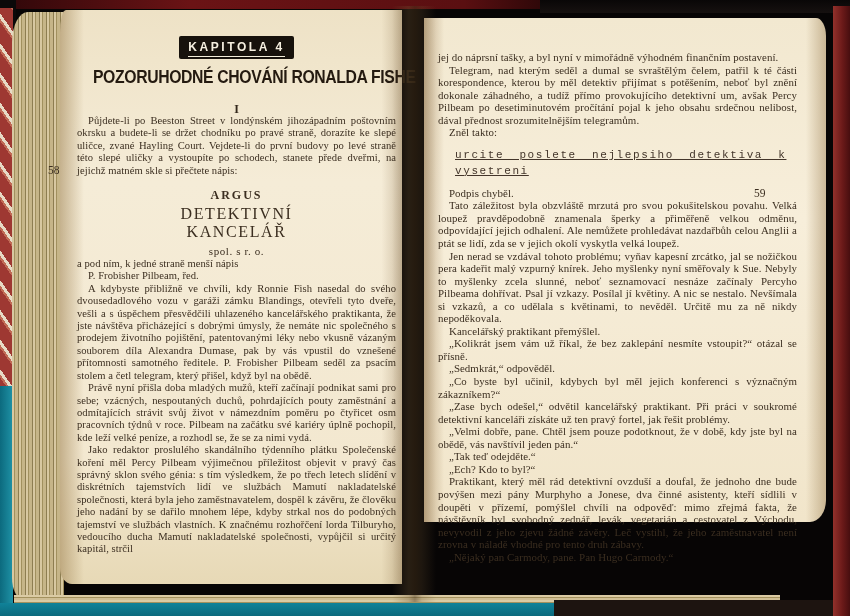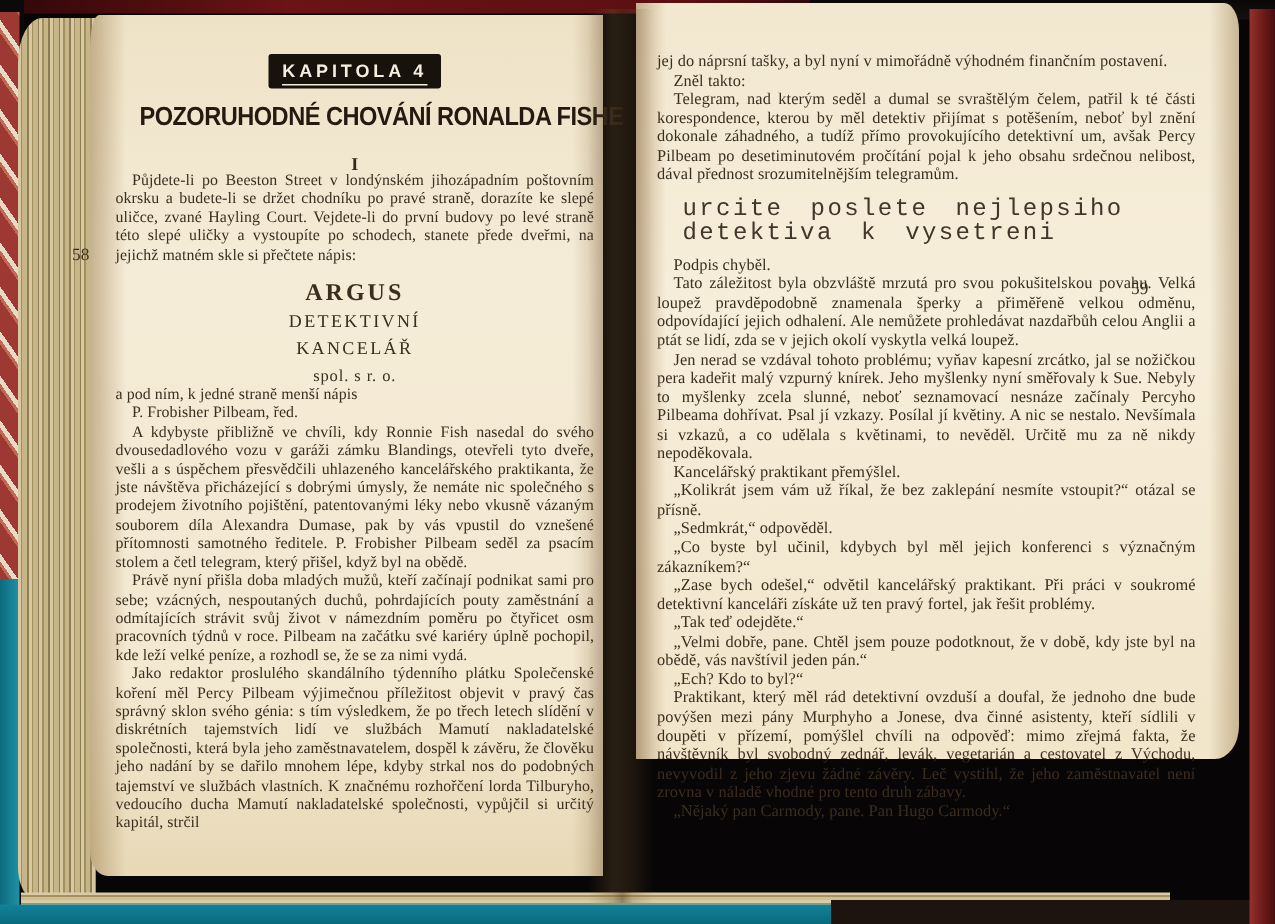--- a/index.html
+++ b/index.html
@@ -32,21 +32,21 @@
   .page-stack-bottom{left:14px;top:595px;width:766px;height:10px;
     background:repeating-linear-gradient(180deg,#dbcba4 0 2px,#a3915e 2px 3px,#cfbe94 3px 5px);}
 
   
   .page-left{left:60px;top:10px;width:342px;height:574px;z-index:2;
     border-radius:6px 0 0 12px / 22px 0 0 16px;
     background:
       linear-gradient(90deg,rgba(150,120,70,.5) 0,rgba(0,0,0,0) 7%),
       linear-gradient(270deg,rgba(120,90,50,.30) 0,rgba(0,0,0,0) 6%),
       linear-gradient(180deg,#eee2c6,#f5ecd7 30%,#f3e8d0 78%,#e7d9b6);}
-  .page-right{left:424px;top:2px;width:402px;height:504px;z-index:2;
+  .page-right{left:424px;top:18px;width:402px;height:504px;z-index:2;
     border-radius:0 10px 16px 0 / 0 18px 22px 0;
     background:
       linear-gradient(90deg,rgba(140,105,60,.45) 0,rgba(0,0,0,0) 5%),
       linear-gradient(270deg,rgba(150,120,75,.45) 0,rgba(0,0,0,0) 5%),
       linear-gradient(180deg,#f2e8d0,#f7eeda 40%,#f1e5ca);}
   .gutter-shadow{left:392px;top:6px;width:44px;height:596px;z-index:5;pointer-events:none;
     background:linear-gradient(90deg,rgba(0,0,0,0),rgba(110,85,50,.32) 38%,rgba(70,50,26,.48) 52%,rgba(110,85,50,.22) 68%,rgba(0,0,0,0));}
 
   
   .content-left{padding:24px 6px 0 17px;}
@@ -62,30 +62,30 @@
   .chapter-bar span{border-bottom:1.5px solid #f3edda;padding-bottom:2px;}
   .chapter-title{margin-top:8px;text-align:center;white-space:nowrap;
     font-family:"Liberation Sans","DejaVu Sans",sans-serif;font-weight:900;
     font-size:17.5px;letter-spacing:-.4px;color:#241a10;
     transform:scaleX(.9);transform-origin:50% 50%;}
   .section-numeral{margin-top:15px;text-align:center;font-weight:bold;
     font-size:12px;line-height:12px;color:#33281c;}
   .first-para{margin-top:12px;}
 
   .sign{margin-top:10px;text-align:center;color:#3b2e20;}
-  .sign-name{font-weight:bold;font-size:16px;line-height:17px;letter-spacing:2px;}
-  .sign-sub{font-size:12px;line-height:14.5px;letter-spacing:1.6px;margin-top:3px;}
+  .sign-name{font-weight:bold;font-size:12px;line-height:17px;letter-spacing:2px;}
+  .sign-sub{font-size:16px;line-height:14.5px;letter-spacing:1.6px;margin-top:3px;}
   .sign-co{font-size:11px;line-height:13px;letter-spacing:.6px;margin-top:6px;}
   .sign-caption{margin-top:13px;}
   .sign-director{margin-top:11px;text-align:center;text-indent:0;}
   .after-sign{margin-top:11px;}
 
   .telegram{margin:8px 0 8px 0;
     font-family:"Liberation Mono","DejaVu Sans Mono",monospace;
-    font-size:16px;line-height:16px;letter-spacing:1.6px;word-spacing:7px;color:#43352a;}
+    font-size:11px;line-height:16px;letter-spacing:1.6px;word-spacing:7px;color:#43352a;text-decoration:underline;}
   .telegram .tl1{padding-left:17px;}
 
   .pagenum{position:absolute;z-index:6;font-size:11.5px;color:#3c2f21;}
   #pn-left{left:48px;top:164px;}
   #pn-right{left:754px;top:187px;}
 </style>
 </head>
 <body>
 
 <div class="abs band-top-red"></div>
@@ -115,35 +115,35 @@
     <p class="body sign-director">P. Frobisher Pilbeam, řed.</p>
     <p class="body after-sign">A kdybyste přibližně ve chvíli, kdy Ronnie Fish nasedal do svého dvousedadlového vozu v garáži zámku Blandings, otevřeli tyto dveře, vešli a s úspěchem přesvědčili uhlazeného kancelářského praktikanta, že jste návštěva přicházející s dobrými úmysly, že nemáte nic společného s prodejem životního pojištění, patentovanými léky nebo vkusně vázaným souborem díla Alexandra Dumase, pak by vás vpustil do vznešené přítomnosti samotného ředitele. P. Frobisher Pilbeam seděl za psacím stolem a četl telegram, který přišel, když byl na obědě.</p>
     <p class="body">Právě nyní přišla doba mladých mužů, kteří začínají podnikat sami pro sebe; vzácných, nespoutaných duchů, pohrdajících pouty zaměstnání a odmítajících strávit svůj život v námezdním poměru po čtyřicet osm pracovních týdnů v roce. Pilbeam na začátku své kariéry úplně pochopil, kde leží velké peníze, a rozhodl se, že se za nimi vydá.</p>
     <p class="body">Jako redaktor proslulého skandálního týdenního plátku Společenské koření měl Percy Pilbeam výjimečnou příležitost objevit v pravý čas správný sklon svého génia: s tím výsledkem, že po třech letech slídění v diskrétních tajemstvích lidí ve službách Mamutí nakladatelské společnosti, která byla jeho zaměstnavatelem, dospěl k závěru, že člověku jeho nadání by se dařilo mnohem lépe, kdyby strkal nos do podobných tajemství ve službách vlastních. K značnému rozhořčení lorda Tilburyho, vedoucího ducha Mamutí nakladatelské společnosti, vypůjčil si určitý kapitál, strčil</p>
   </div>
 </div>
 
 <div class="abs page-right">
   <div class="content-right">
     <p class="body noindent">jej do náprsní tašky, a byl nyní v mimořádně výhodném finančním postavení.</p>
+    <p class="body">Telegram, nad kterým seděl a dumal se svraštělým čelem, patřil k té části korespondence, kterou by měl detektiv přijímat s potěšením, neboť byl znění dokonale záhadného, a tudíž přímo provokujícího detektivní um, avšak Percy Pilbeam po desetiminutovém pročítání pojal k jeho obsahu srdečnou nelibost, dával přednost srozumitelnějším telegramům.</p>
     <p class="body">Zněl takto:</p>
-    <p class="body">Telegram, nad kterým seděl a dumal se svraštělým čelem, patřil k té části korespondence, kterou by měl detektiv přijímat s potěšením, neboť byl znění dokonale záhadného, a tudíž přímo provokujícího detektivní um, avšak Percy Pilbeam po desetiminutovém pročítání pojal k jeho obsahu srdečnou nelibost, dával přednost srozumitelnějším telegramům.</p>
     <div class="telegram">
       <div class="tl1">urcite poslete nejlepsiho detektiva k vysetreni</div>
     </div>
     <p class="body">Podpis chyběl.</p>
     <p class="body">Tato záležitost byla obzvláště mrzutá pro svou pokušitelskou povahu. Velká loupež pravděpodobně znamenala šperky a přiměřeně velkou odměnu, odpovídající jejich odhalení. Ale nemůžete prohledávat nazdařbůh celou Anglii a ptát se lidí, zda se v jejich okolí vyskytla velká loupež.</p>
     <p class="body">Jen nerad se vzdával tohoto problému; vyňav kapesní zrcátko, jal se nožičkou pera kadeřit malý vzpurný knírek. Jeho myšlenky nyní směřovaly k Sue. Nebyly to myšlenky zcela slunné, neboť seznamovací nesnáze začínaly Percyho Pilbeama dohřívat. Psal jí vzkazy. Posílal jí květiny. A nic se nestalo. Nevšímala si vzkazů, a co udělala s květinami, to nevěděl. Určitě mu za ně nikdy nepoděkovala.</p>
     <p class="body">Kancelářský praktikant přemýšlel.</p>
     <p class="body">„Kolikrát jsem vám už říkal, že bez zaklepání nesmíte vstoupit?“ otázal se přísně.</p>
     <p class="body">„Sedmkrát,“ odpověděl.</p>
     <p class="body">„Co byste byl učinil, kdybych byl měl jejich konferenci s význačným zákazníkem?“</p>
     <p class="body">„Zase bych odešel,“ odvětil kancelářský praktikant. Při práci v soukromé detektivní kanceláři získáte už ten pravý fortel, jak řešit problémy.</p>
+    <p class="body">„Velmi dobře, pane. Chtěl jsem pouze podotknout, že v době, kdy jste byl na obědě, vás navštívil jeden pán.“</p>
     <p class="body">„Tak teď odejděte.“</p>
-    <p class="body">„Velmi dobře, pane. Chtěl jsem pouze podotknout, že v době, kdy jste byl na obědě, vás navštívil jeden pán.“</p>
     <p class="body">„Ech? Kdo to byl?“</p>
     <p class="body">Praktikant, který měl rád detektivní ovzduší a doufal, že jednoho dne bude povýšen mezi pány Murphyho a Jonese, dva činné asistenty, kteří sídlili v doupěti v přízemí, pomýšlel chvíli na odpověď: mimo zřejmá fakta, že návštěvník byl svobodný zednář, levák, vegetarián a cestovatel z Východu, nevyvodil z jeho zjevu žádné závěry. Leč vystihl, že jeho zaměstnavatel není zrovna v náladě vhodné pro tento druh zábavy.</p>
     <p class="body">„Nějaký pan Carmody, pane. Pan Hugo Carmody.“</p>
   </div>
 </div>
 
 <div class="abs gutter-shadow"></div>
 <div class="pagenum" id="pn-left">58</div>
 <div class="pagenum" id="pn-right">59</div>
 

